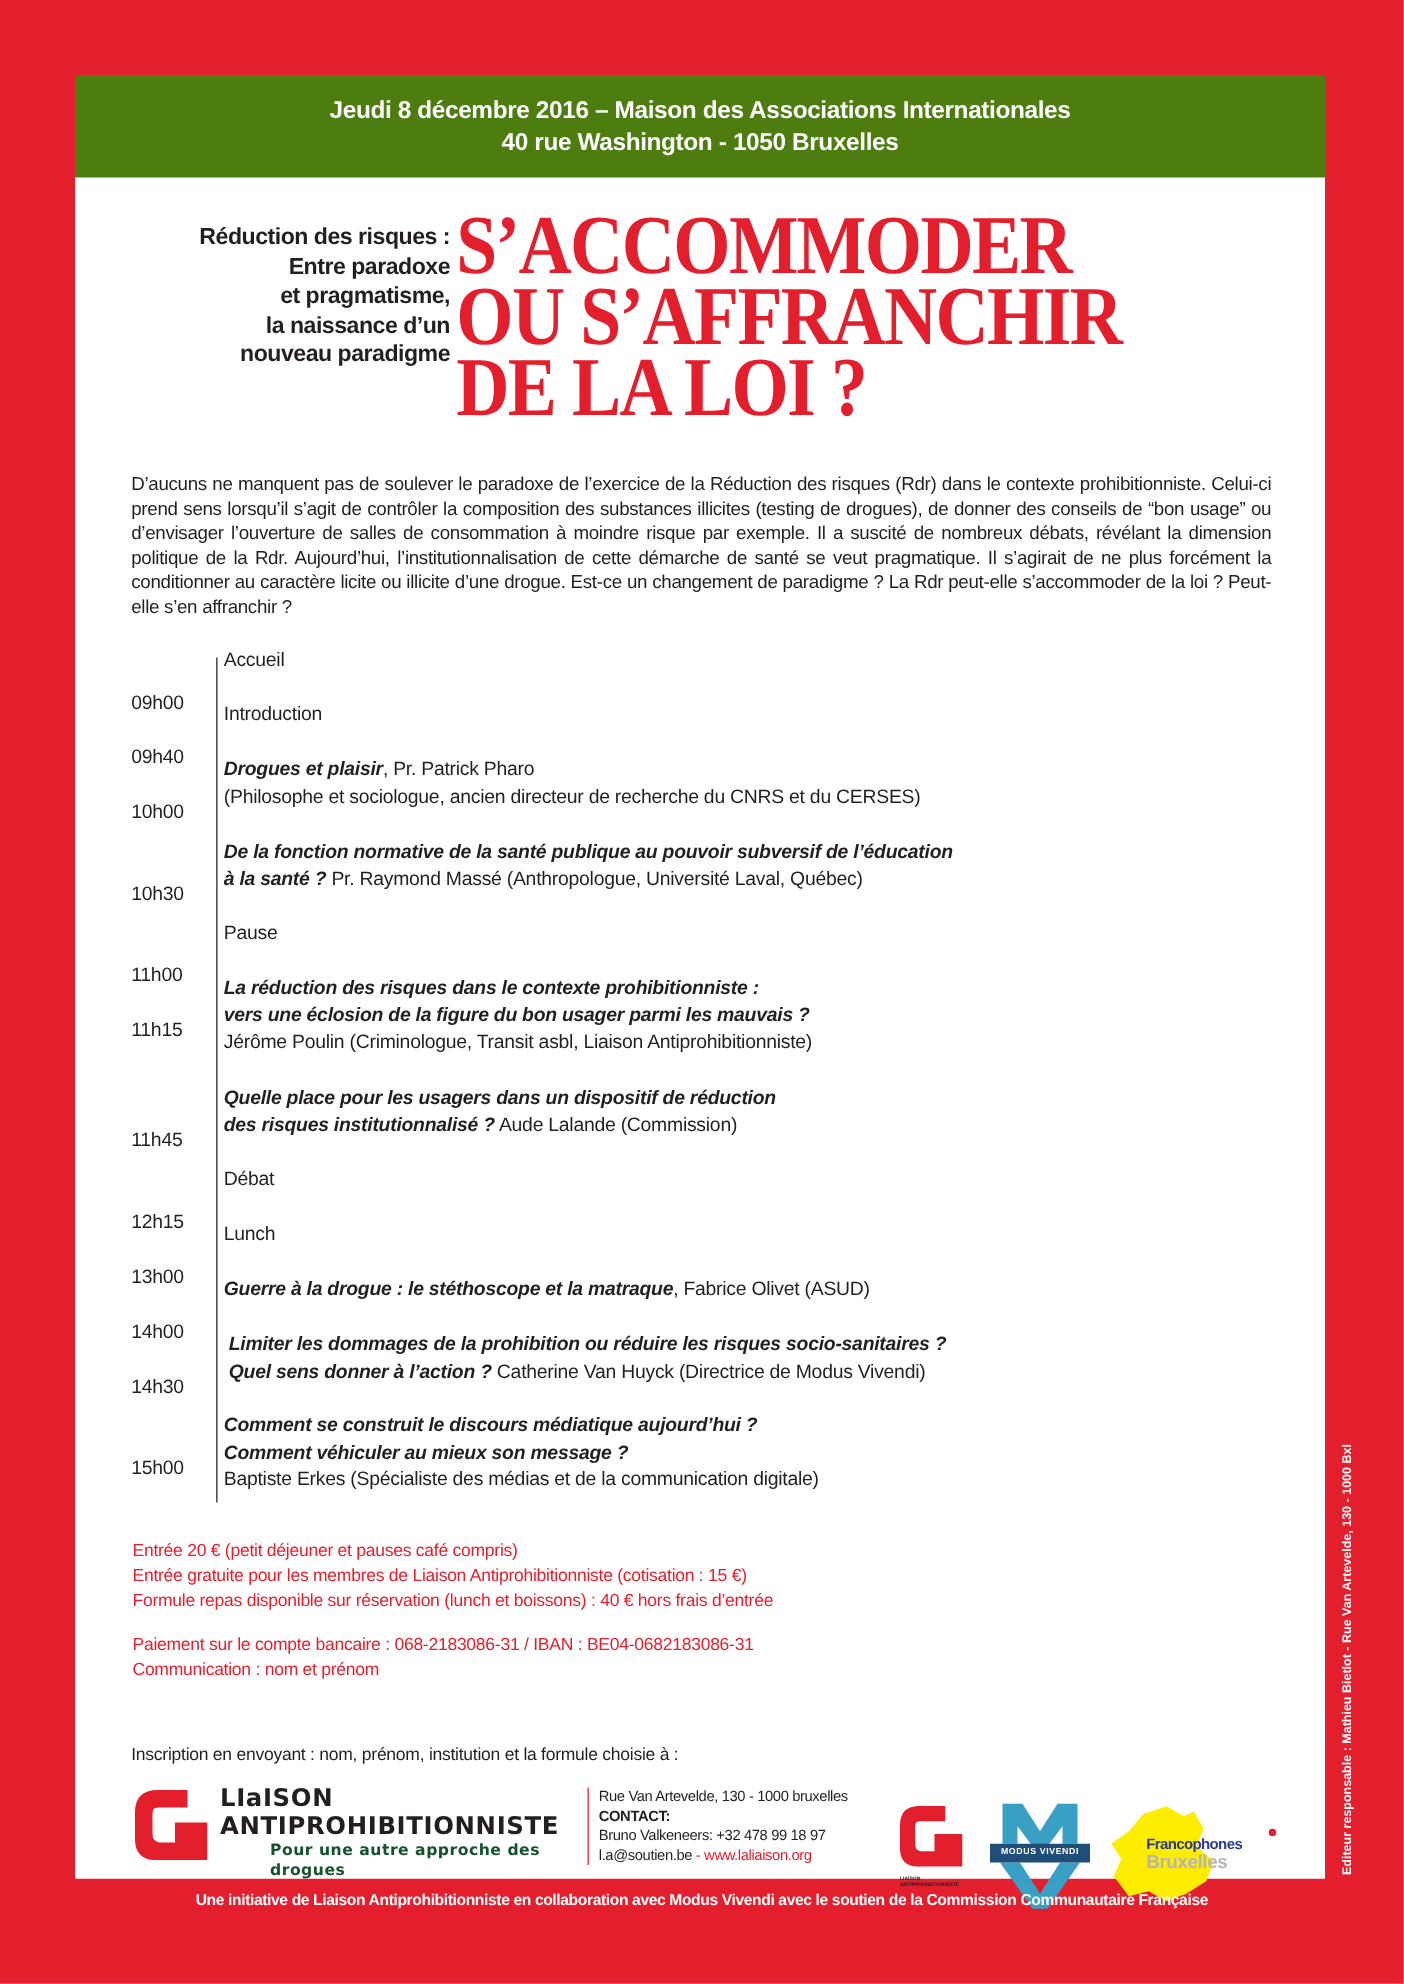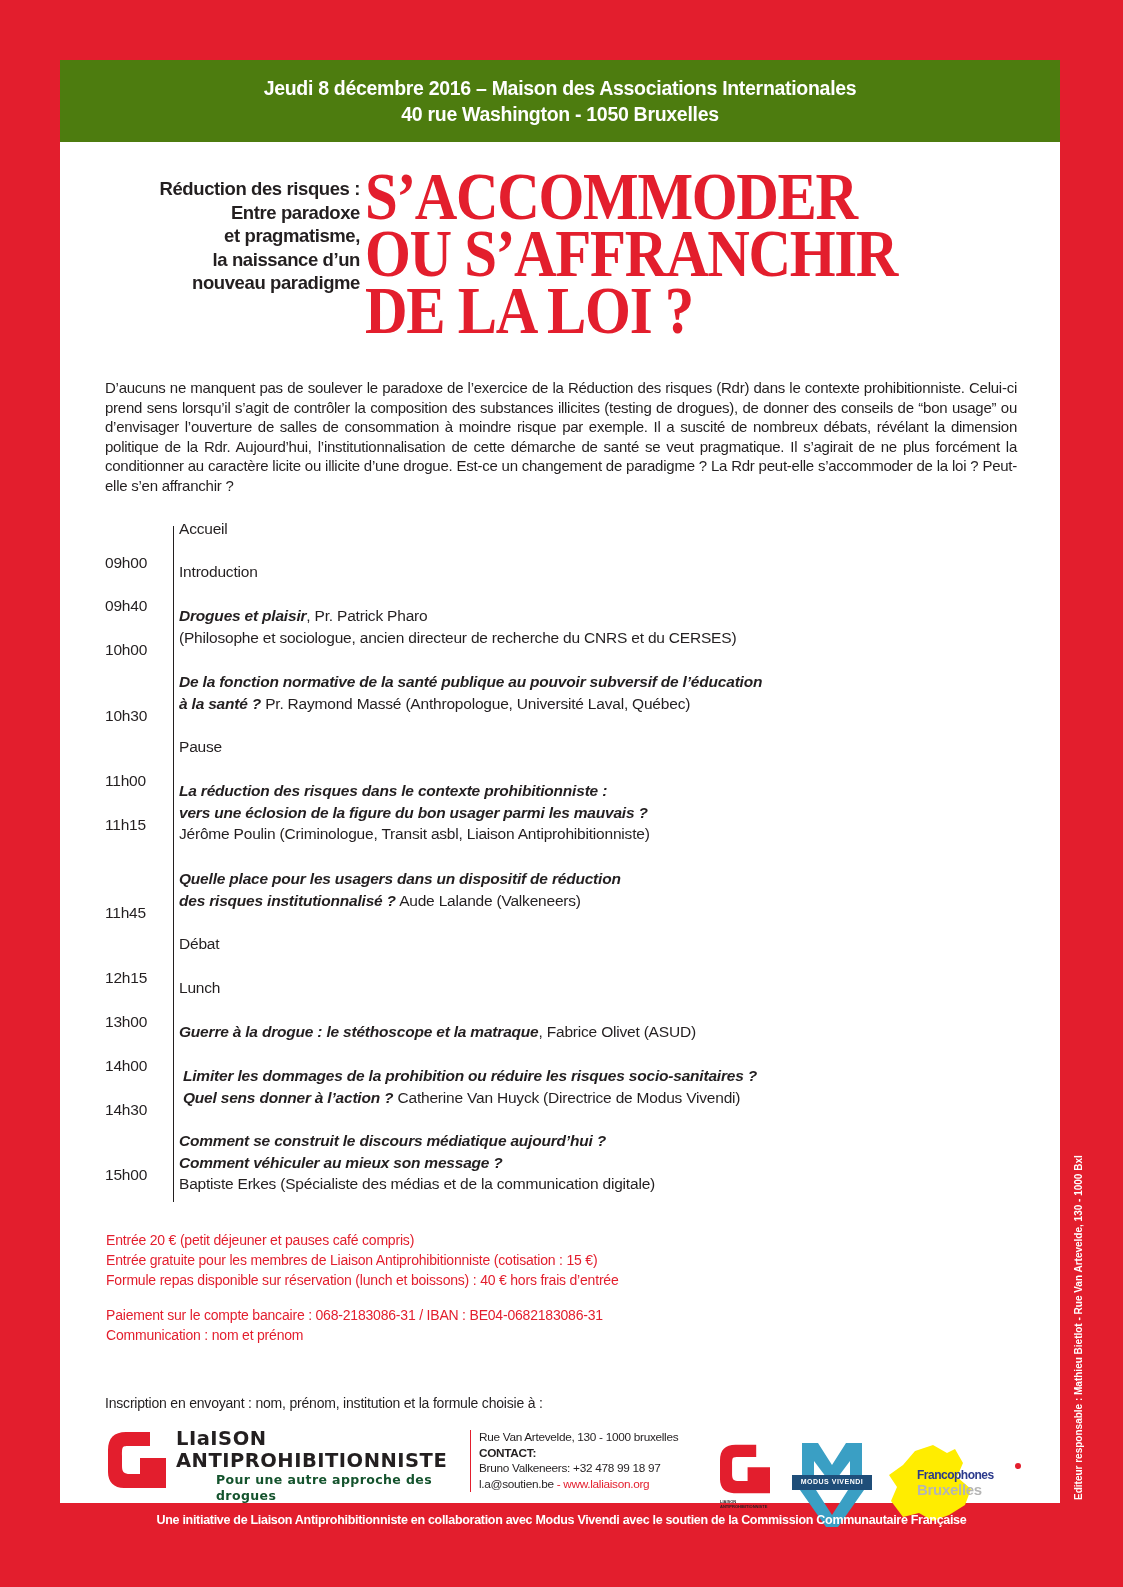--- a/index.html
+++ b/index.html
@@ -236,21 +236,21 @@
         <span class="ttl">La réduction des risques dans le contexte prohibitionniste :</span><br>
         <span class="ttl">vers une éclosion de la figure du bon usager parmi les mauvais ?</span><br>
         <span>Jérôme Poulin (Criminologue, Transit asbl, Liaison Antiprohibitionniste)</span>
       </div>
     </div>
 
     <div class="item" style="top:350px">
       <span class="time">11h45</span>
       <div class="content">
         <span class="ttl">Quelle place pour les usagers dans un dispositif de réduction</span><br>
-        <span class="ttl">des risques institutionnalisé ?</span><span> Aude Lalande (Valkeneers)</span>
+        <span class="ttl">des risques institutionnalisé ?</span><span> Aude Lalande (Commission)</span>
       </div>
     </div>
 
     <div class="item" style="top:415px">
       <span class="time">12h15</span>
       <div class="content"><span>Débat</span></div>
     </div>
 
     <div class="item" style="top:459px">
       <span class="time">13h00</span>

